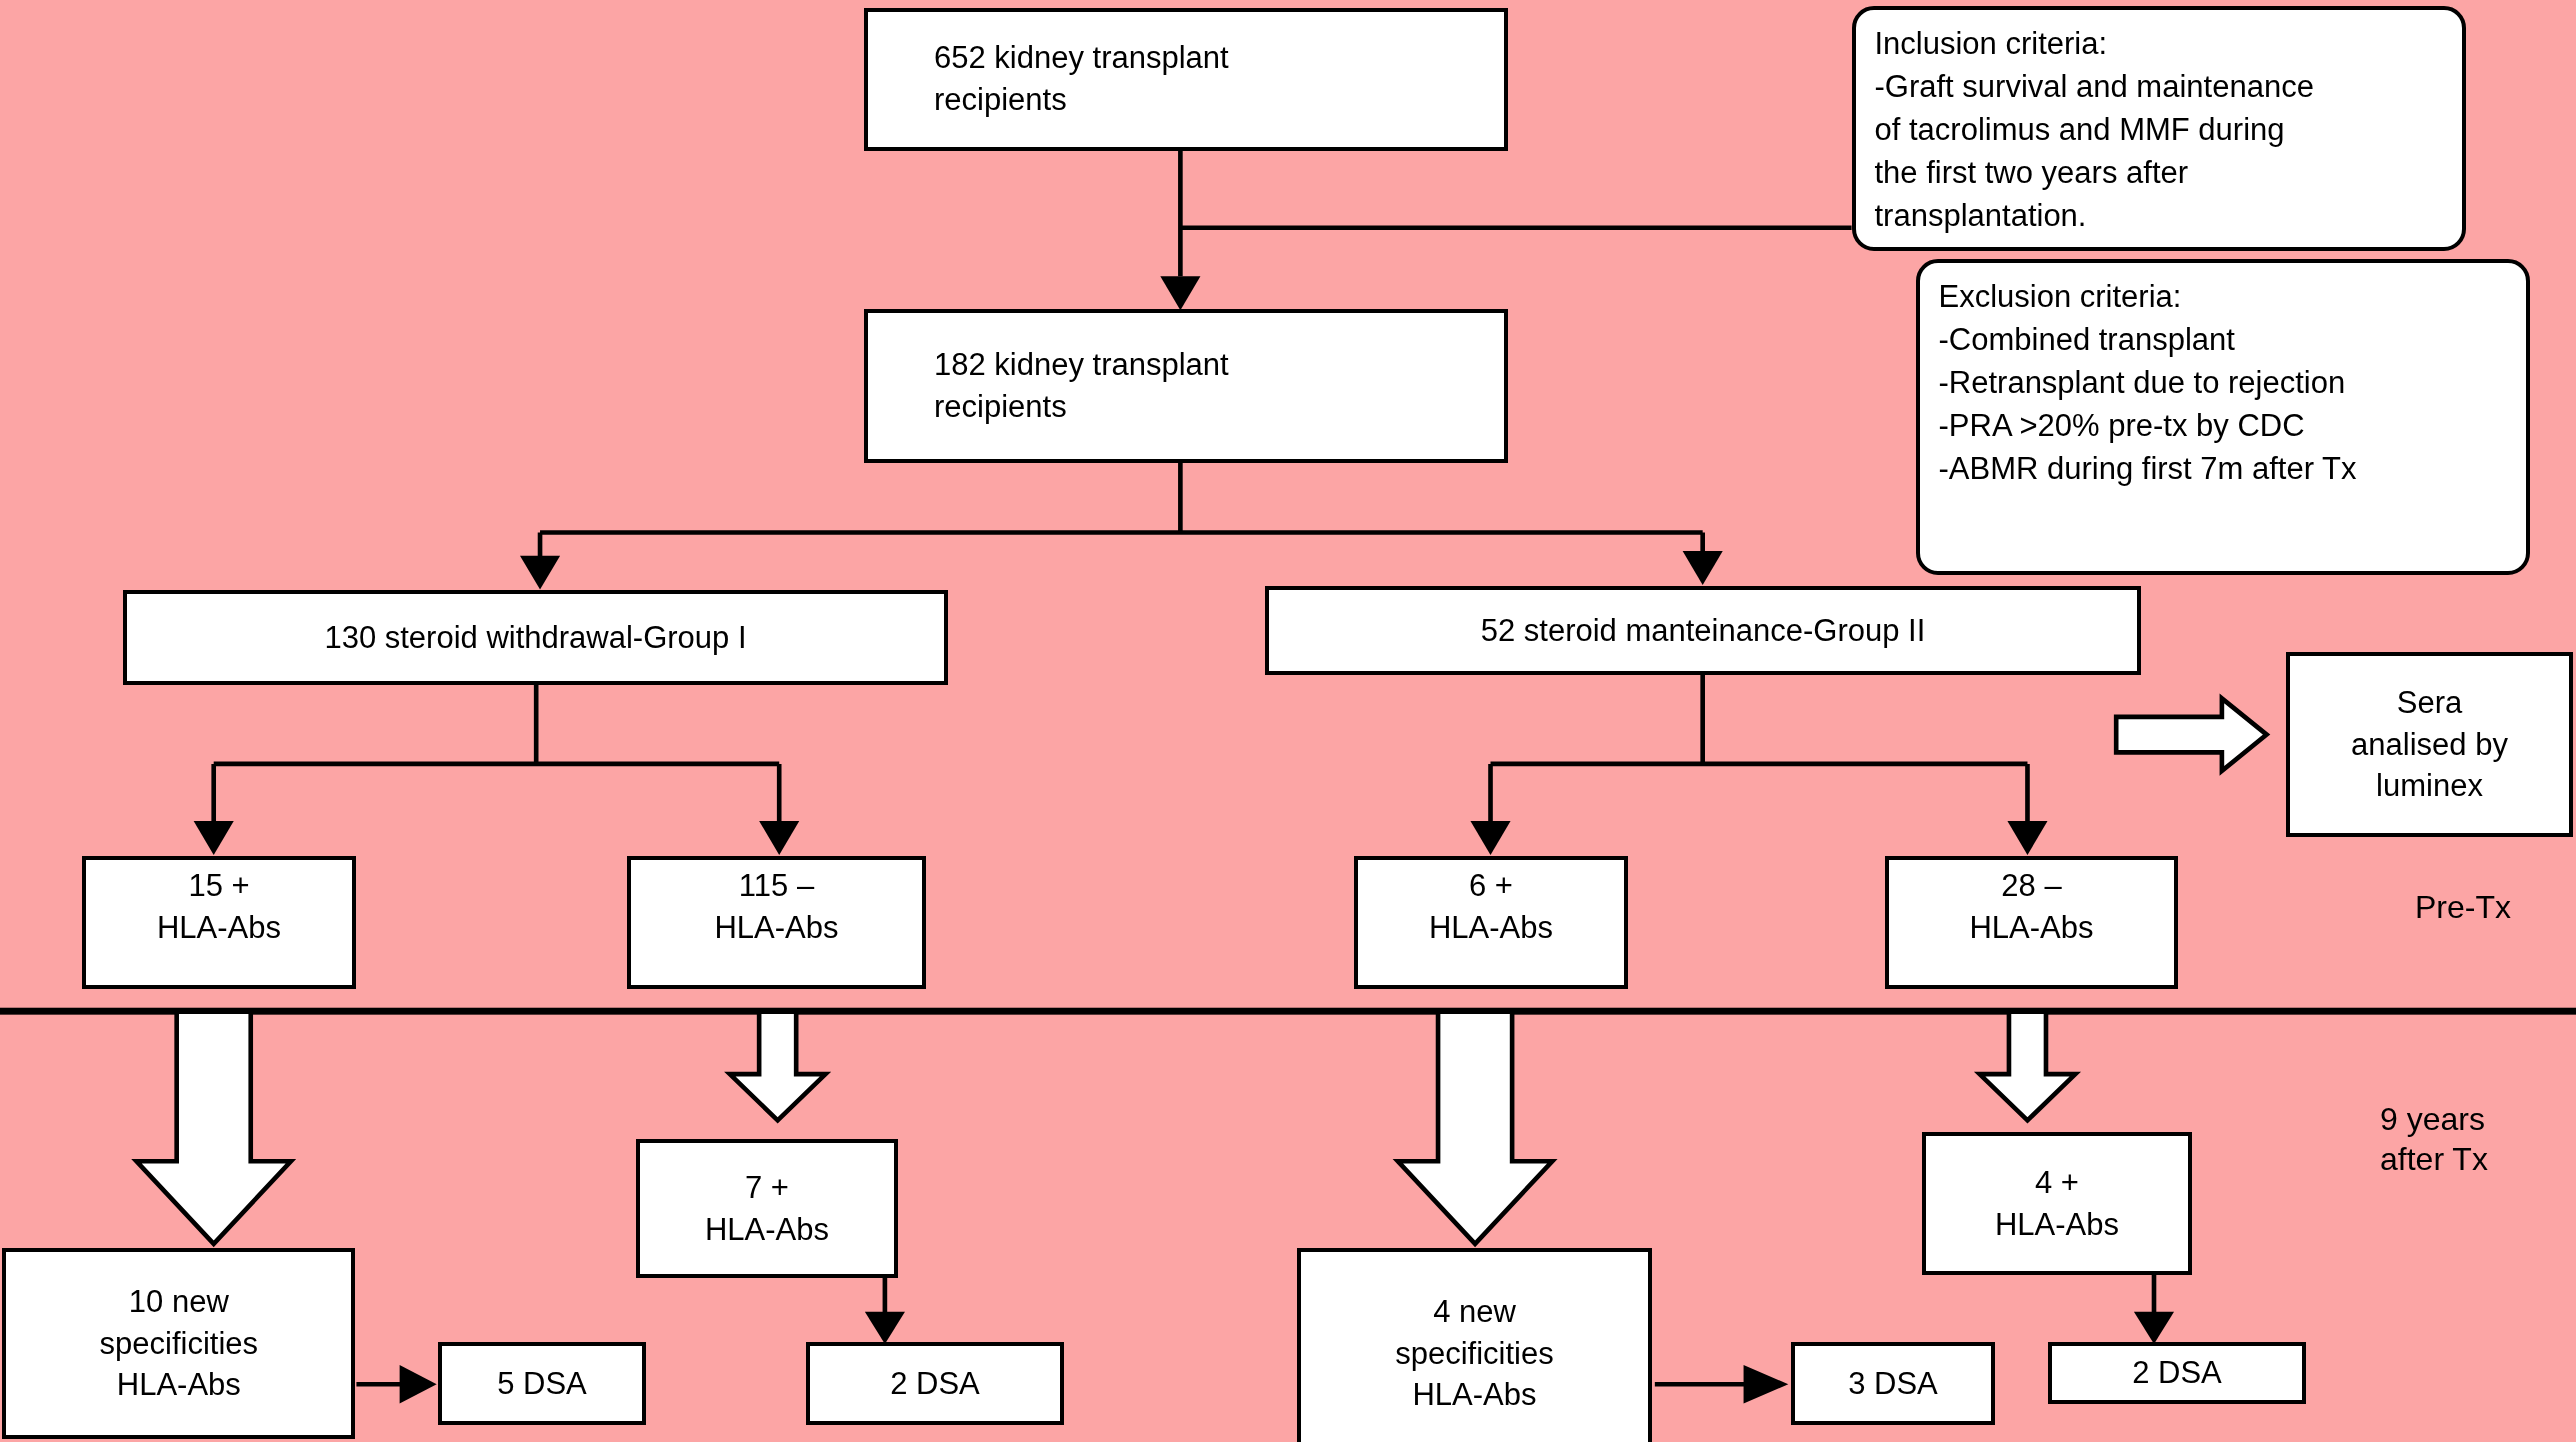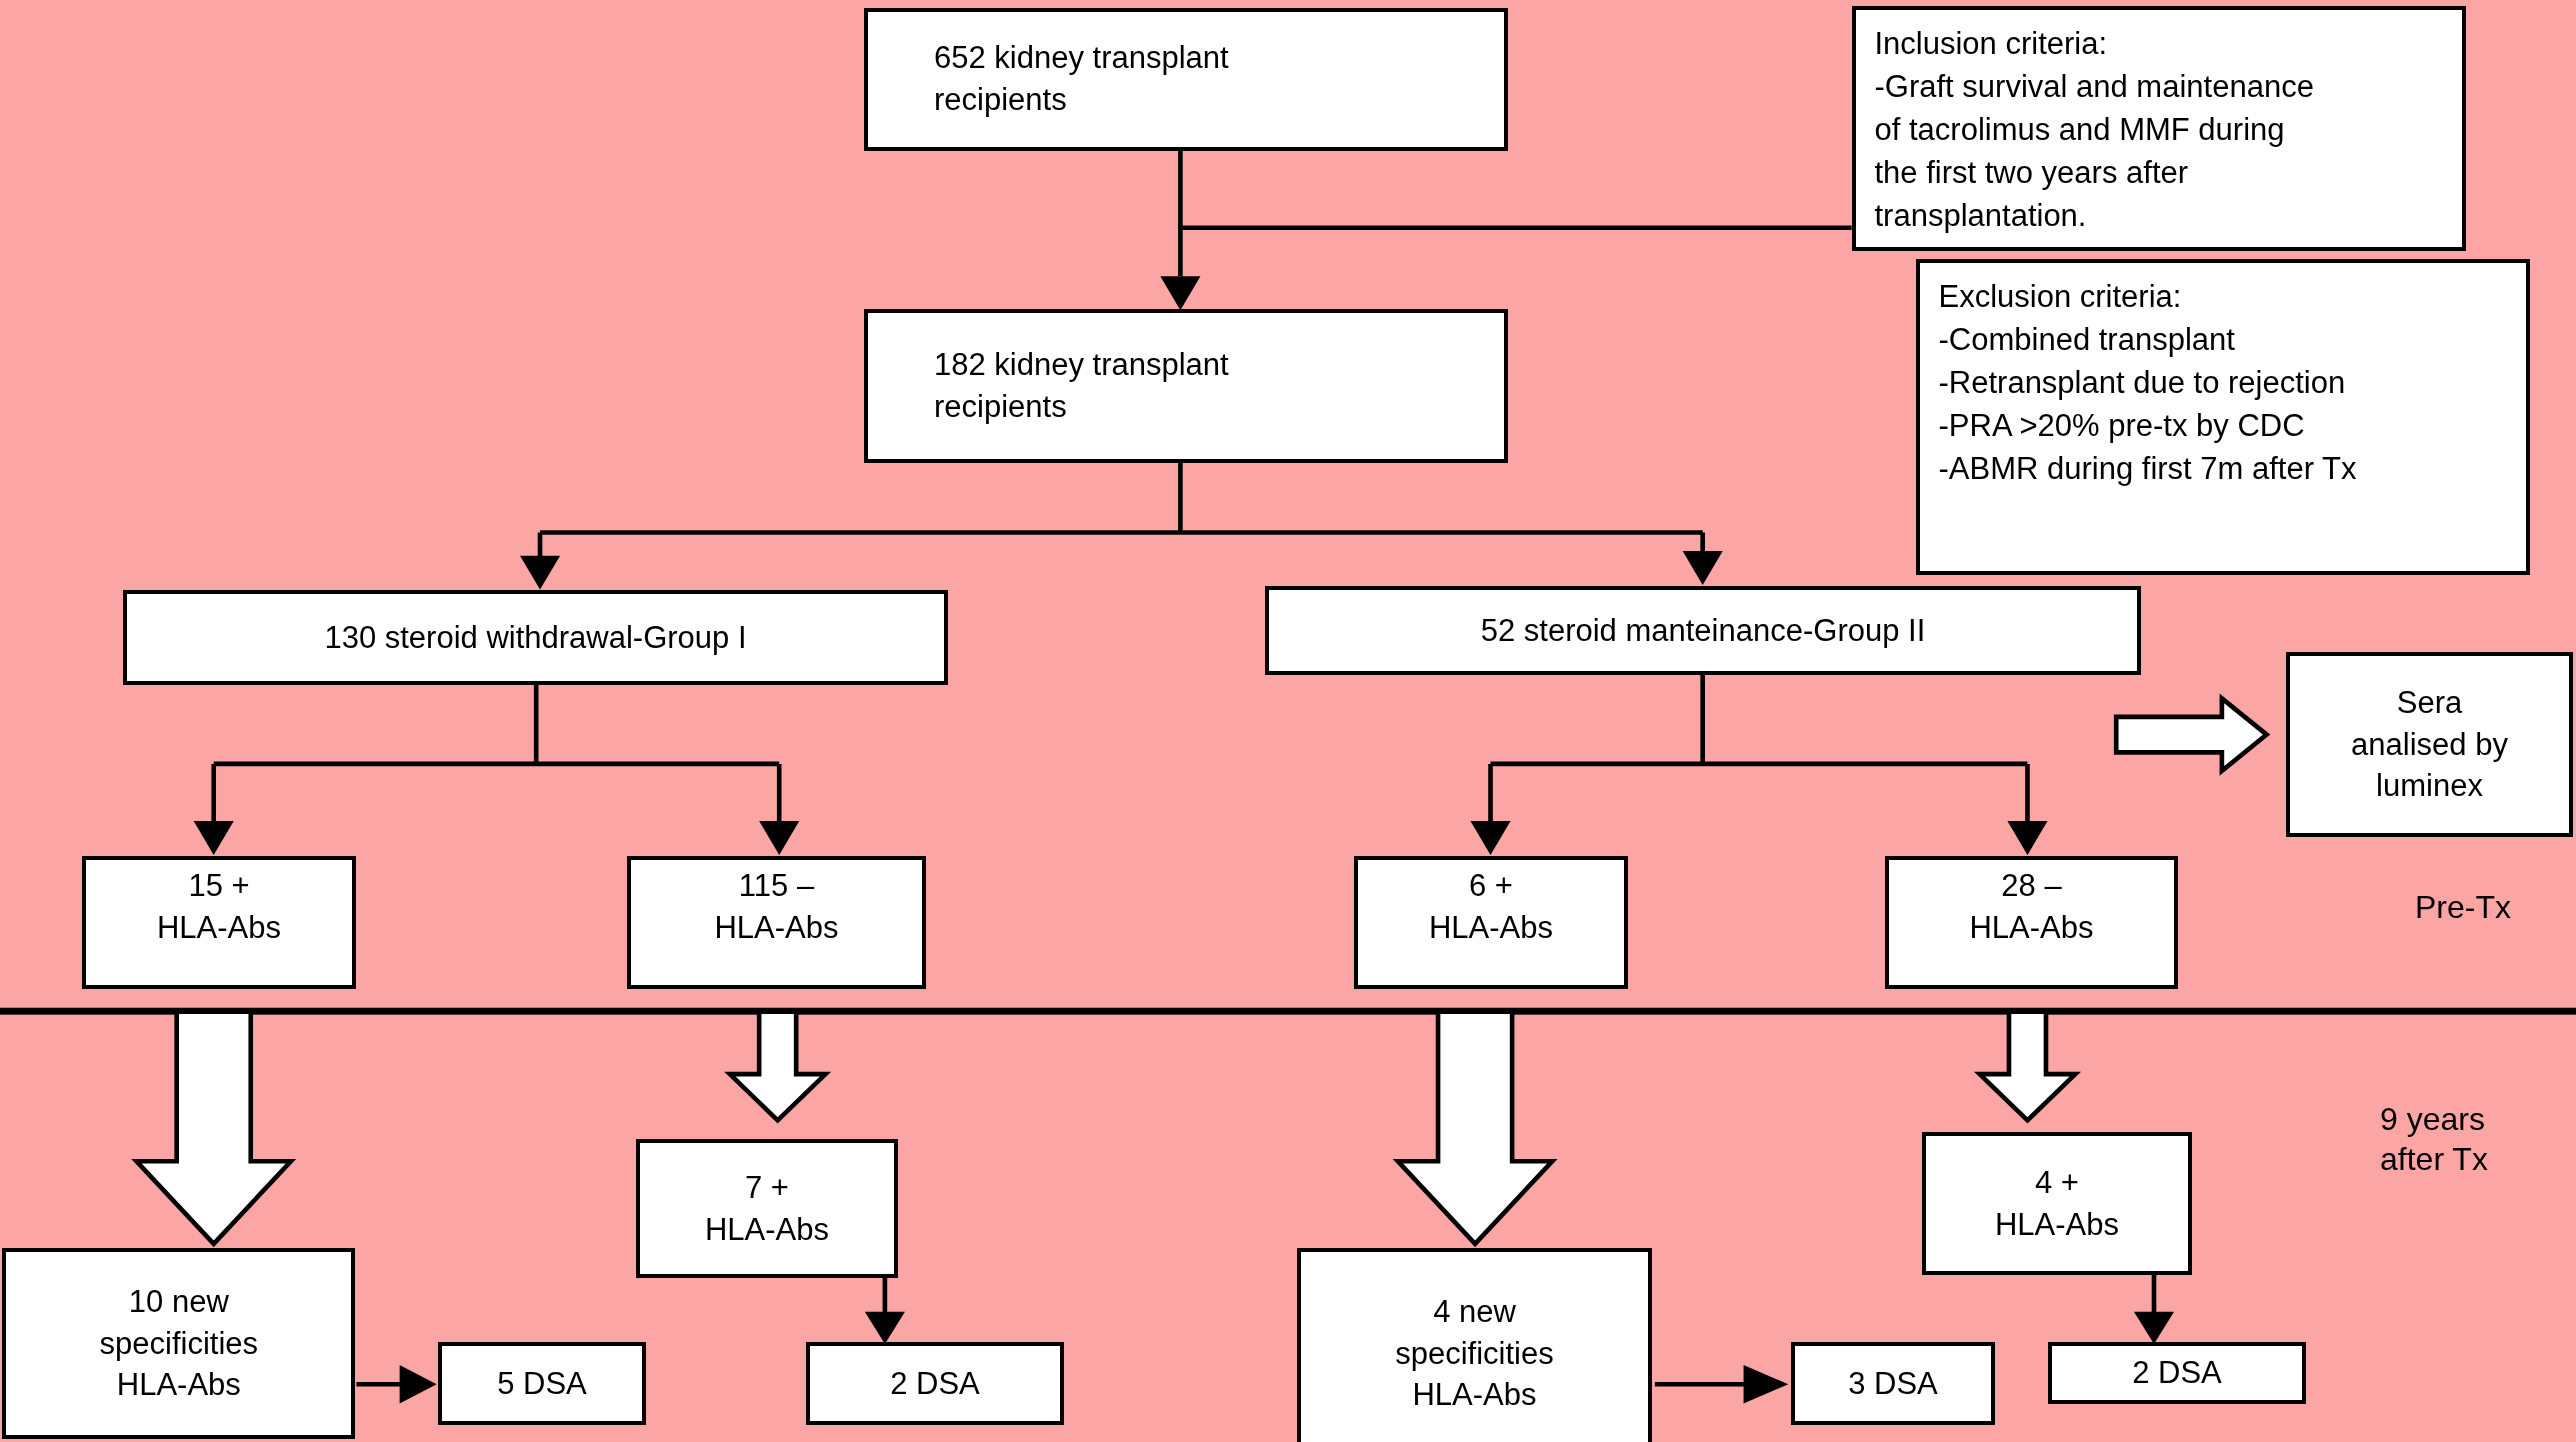--- a/index.html
+++ b/index.html
@@ -11,21 +11,21 @@
   .box{
     position:absolute;box-sizing:border-box;background:#ffffff;border:4.6px solid #000;
     display:flex;align-items:center;justify-content:center;
     font-size:31px;line-height:1.35;text-align:center;
   }
   .col{flex-direction:column;}
   .pre{white-space:pre-line;}
   .text-left{justify-content:flex-start;text-align:left;}
   .criteria{
     align-items:flex-start;justify-content:flex-start;text-align:left;
-    padding:12.3px 14px 0 18.5px;line-height:43px;font-size:31px;
+    padding:12.3px 14px 0 18.5px;line-height:43px;font-size:31px;border-radius:22px;
   }
   .italic{}
   .bias-up{padding-bottom:31px;}
   .label{position:absolute;font-size:32px;line-height:40px;white-space:pre-line;text-align:left;}
 </style>
 </head>
 <body>
 
 <div class="canvas">
 

